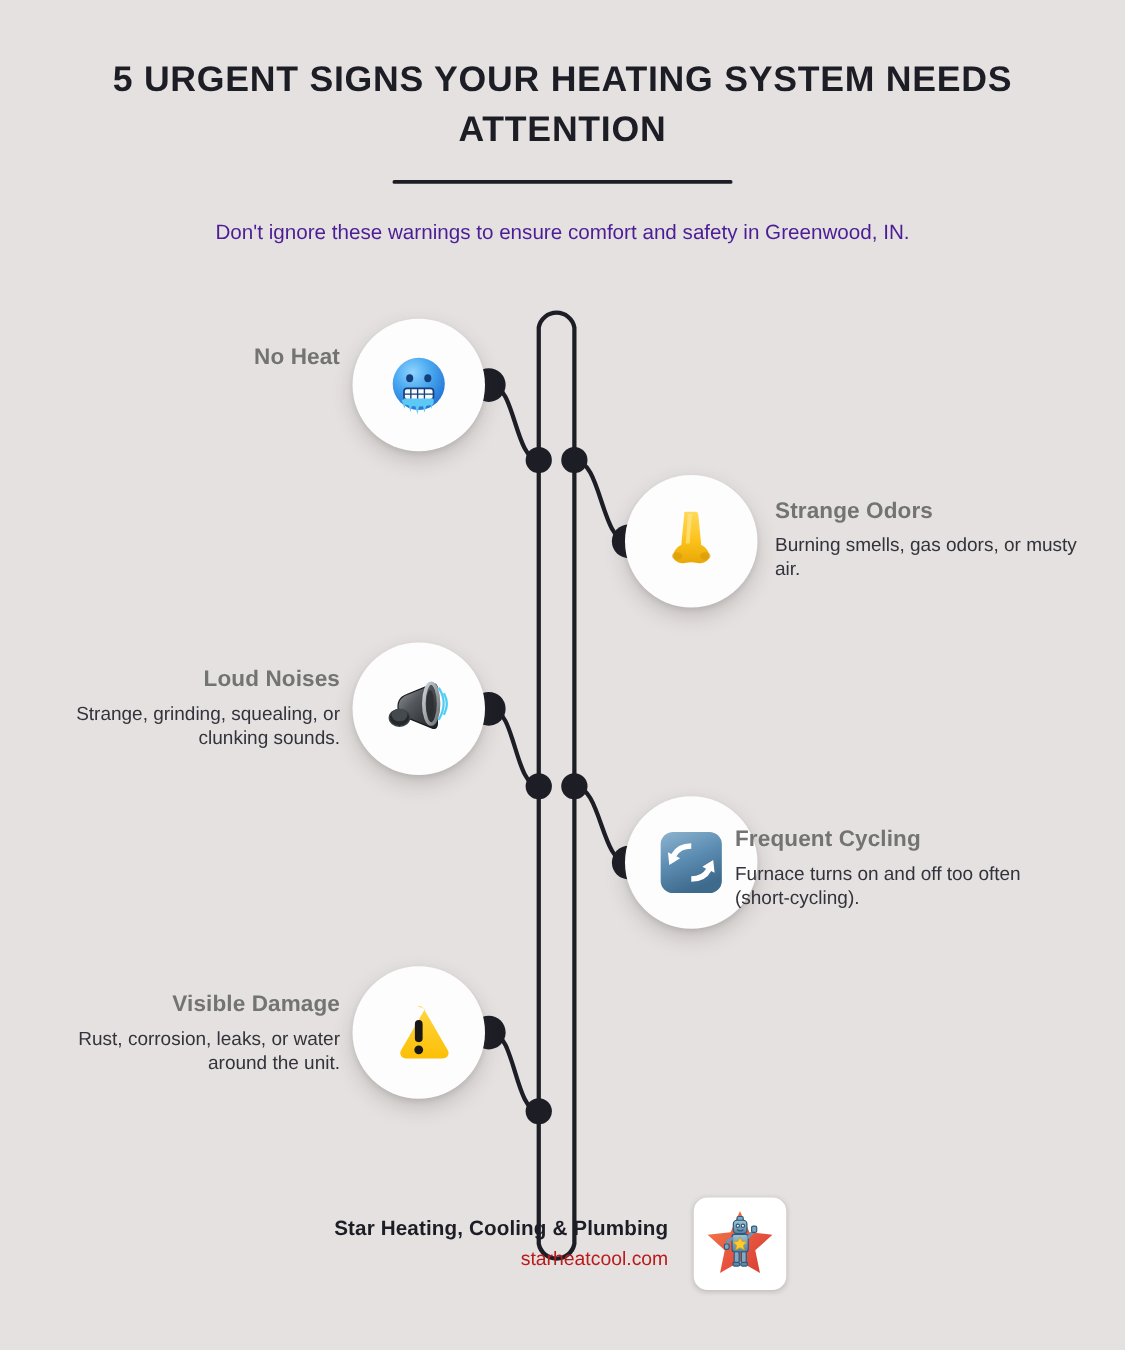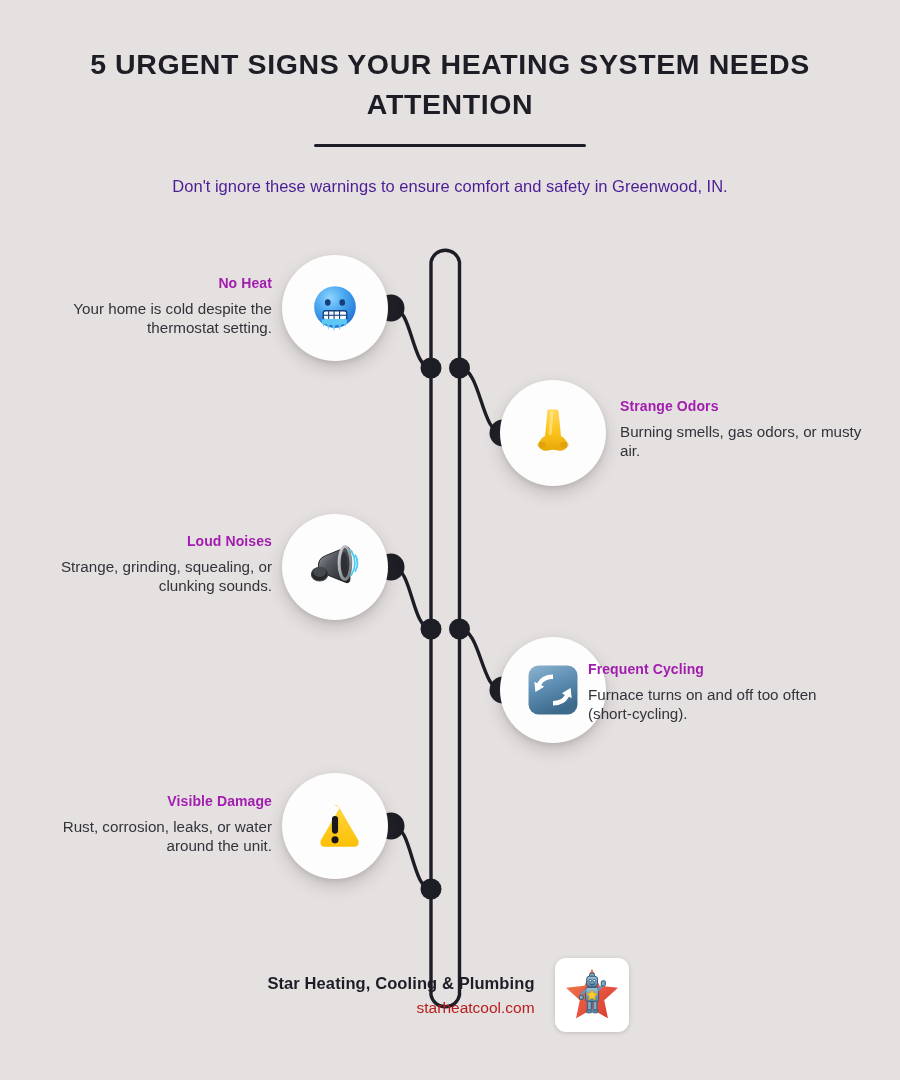--- a/index.html
+++ b/index.html
@@ -60,23 +60,23 @@
     display: flex; align-items: center; justify-content: center;
   }
   .bubble svg { width: 58px; height: 58px; display: block; }
 
   
   .node-text { position: absolute; width: 250px; }
   .node-text.right-align { text-align: right; }
   .node-text.left-align  { text-align: left;  }
 
   .node-title {
-    font-size: 14px;
+    font-size: 18px;
     font-weight: 700;
-    color: #a21caf;
+    color: #737373;
     line-height: 1.2;
     letter-spacing: .1px;
   }
   .node-desc {
     margin-top: 7px;
     font-size: 15.2px;
     font-weight: 400;
     color: #33333b;
     line-height: 1.27;
   }
@@ -179,21 +179,20 @@
       <path d="M22.5 47 l2.2 9 2-9z"></path>
       <path d="M28.5 48 l2.3 10 2.1-10z"></path>
       <path d="M35 47.5 l2.2 9 2-9z"></path>
       <path d="M41 45.5 l2.2 7.5 2-7.5z"></path>
       <path d="M19 44 h26 v5 q-13 4 -26 0z"></path>
     </g>
   </svg>
 </div>
 <div class="node-text right-align" style="left:22px; top:275px;">
   <div class="node-title">No Heat</div>
-  <div class="node-desc">Your home is cold despite the thermostat setting.</div>
 </div>
 
 <div class="bubble" style="left:500px; top:380px;">
   <svg viewBox="0 0 64 64">
     <defs>
       <linearGradient id="noseG" x1="0" y1="0" x2="0" y2="1">
         <stop offset="0%" stop-color="#ffd95a"></stop>
         <stop offset="55%" stop-color="#fcc21b"></stop>
         <stop offset="100%" stop-color="#e8a808"></stop>
       </linearGradient>

